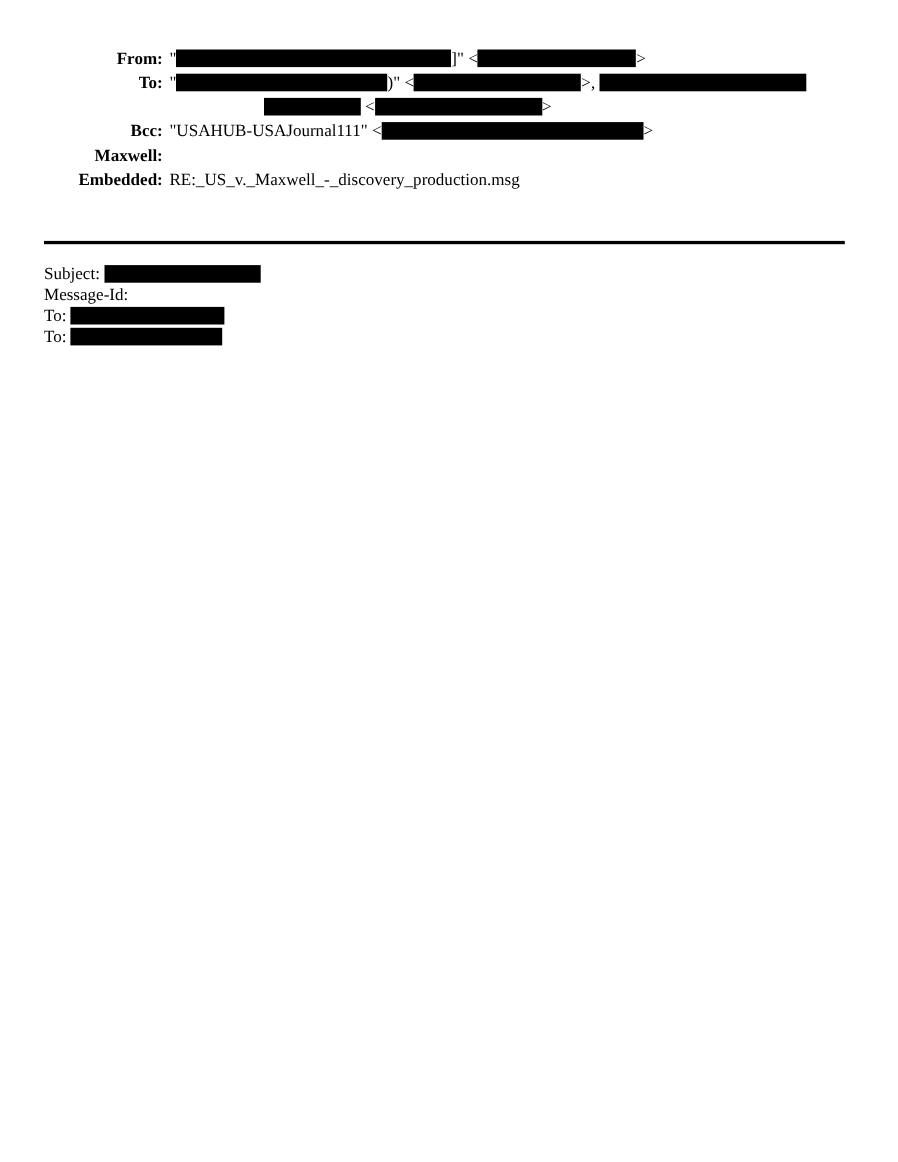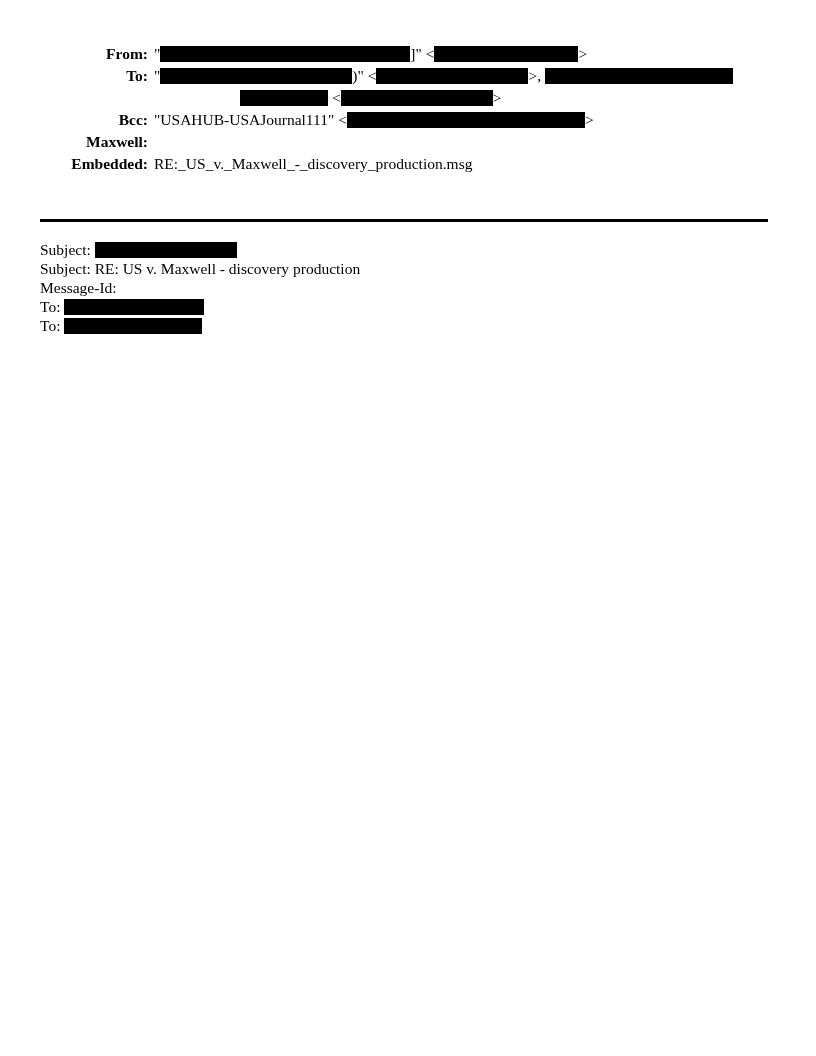--- a/index.html
+++ b/index.html
@@ -113,19 +113,18 @@
       <div class="hdr-row">
         <div class="hdr-label">Embedded:</div>
         <div class="hdr-value"><span>RE:_US_v._Maxwell_-_discovery_production.msg</span></div>
       </div>
     </div>
 
   <div class="rule"></div>
 
   <div class="body-block" id="body-block">
       <div class="body-line"><span>Subject: </span><span class="redact" style="width: 142px;"></span></div>
-      <div class="body-line"><span>Subject: RE: US v. Maxwell - discovery production</span></div>
       <div class="body-line"><span>Message-Id:</span></div>
       <div class="body-line"><span>To: </span><span class="redact" style="width: 140px;"></span></div>
       <div class="body-line"><span>To: </span><span class="redact" style="width: 138px;"></span></div>
     </div>
 
 </div>
 
 </body></html>

